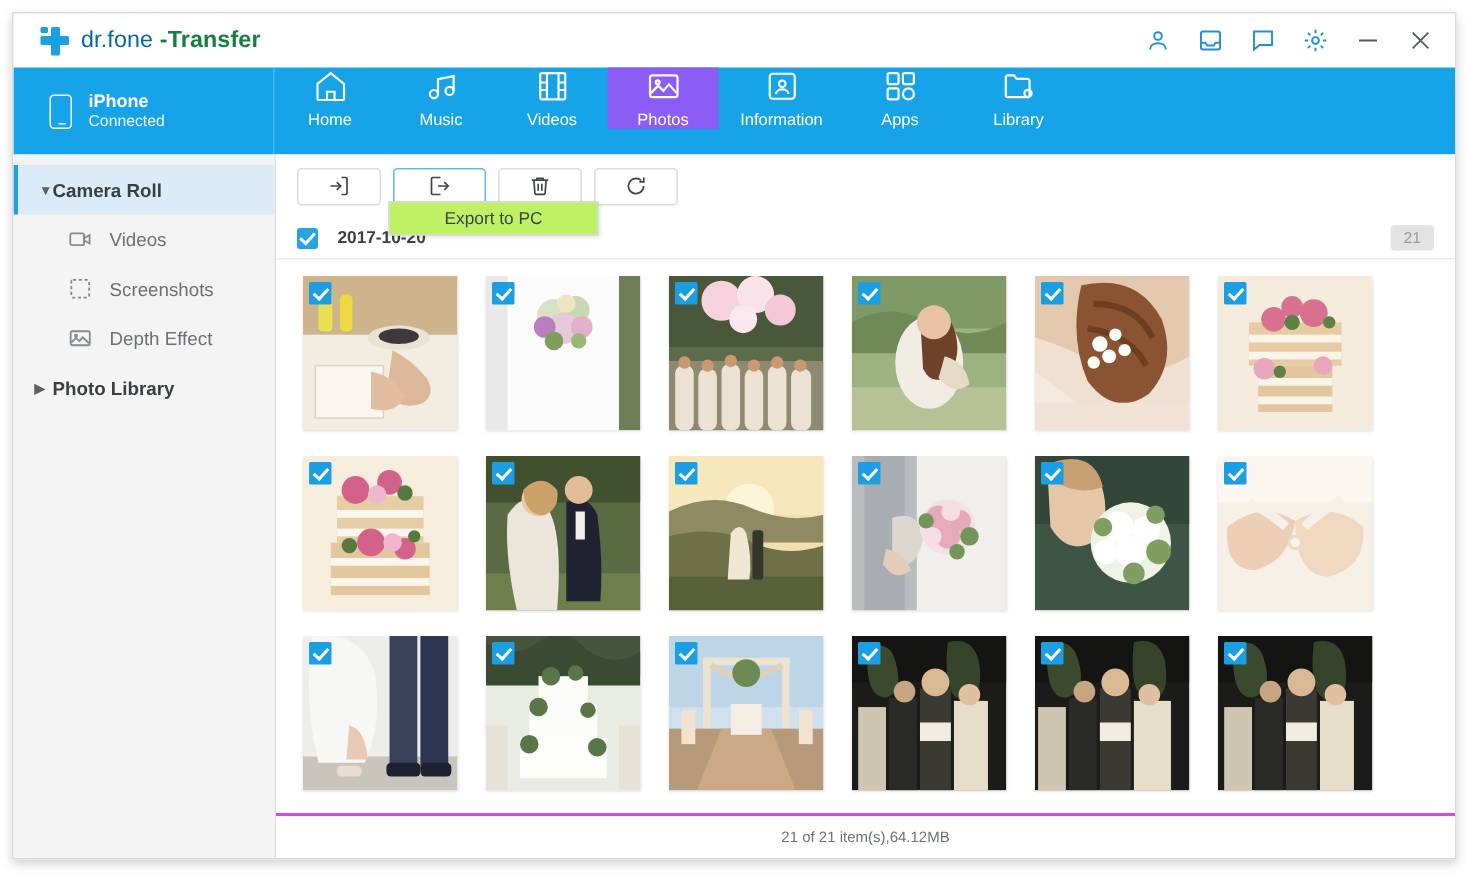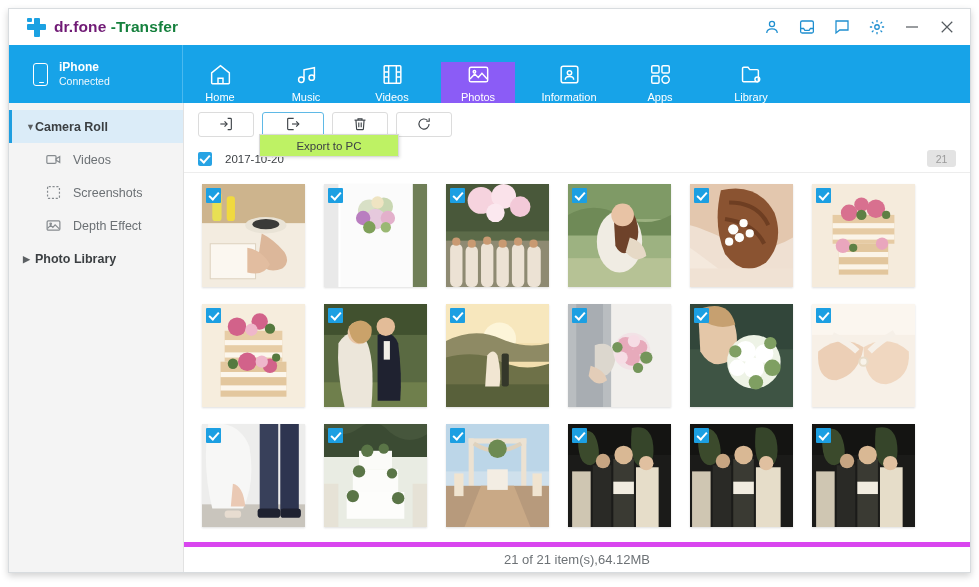--- a/index.html
+++ b/index.html
@@ -38,21 +38,21 @@
   }
   .brand-logo .cr-h {
     position: absolute; left: 0; top: 6.5px; width: 19px; height: 6px;
     background: #1ba1e2; border-radius: 1px;
   }
   .brand-logo .cr-dot {
     position: absolute; left: 0px; top: 0px; width: 4.5px; height: 4.5px;
     background: #1ba1e2; border-radius: 1px;
   }
   .brand-text { font-size: 15.5px; letter-spacing: .1px; }
-  .brand-text .b1 { color: #701a75; font-weight: bold; margin-top: 40px; }
+  .brand-text .b1 { color: #0369a1; font-weight: normal; margin-top: 40px; }
   .brand-text .b2 { color: #15803d; font-weight: bold; }
 
   .win-actions { margin-left: auto; display: flex; align-items: center; gap: 17px; }
   .win-actions .ic { width: 18px; height: 18px; color: #1f8fd0; display: block; }
   .win-actions .ic svg { display: block; width: 18px; height: 18px; }
   .win-actions .ic.dark { color: #555b60; }
 
   
   .navbar {
     height: 58px;
@@ -67,21 +67,21 @@
     padding-left: 24px;
     border-right: 1px solid #4ab9ef;
     color: #ffffff;
   }
   .device .phone { width: 15px; height: 23px; border: 1.6px solid #ffffff; border-radius: 3px; position: relative; }
   .device .phone:after { content:""; position:absolute; left:4.5px; bottom:1.2px; width:5px; height:1.6px; background:#ffffff; border-radius:1px;}
   .device-txt { line-height: 1.25; }
   .device-name { font-size: 12px; font-weight: bold; }
   .device-state { font-size: 10.5px; opacity: .93; }
 
-  .navtabs { display: flex; align-items: flex-end; gap: 12px; }
+  .navtabs { display: flex; align-items: flex-start; }
   .navtab {
     width: 74px;
     display: flex; flex-direction: column; align-items: center; justify-content: center;
     gap: 4px; color: #ffffff; cursor: pointer;
   }
   .navtab.active { background: #8b5cf6; }
   .navtab svg { width: 25px; height: 25px; display: block; }
   .navtab .lbl { font-size: 11px; }
   .navtab.wide { width: 84px; }
 
@@ -151,21 +151,21 @@
     position: relative;
   }
   .cbox {
     width: 14px; height: 14px; border-radius: 2px;
     background: #27a3e4; position: relative; cursor: pointer; flex: 0 0 14px;
   }
   .cbox:after {
     content:""; position:absolute; left:4px; top:1.5px; width:4px; height:8px;
     border: solid #ffffff; border-width: 0 2px 2px 0; transform: rotate(42deg);
   }
-  .date-label { font-size: 11.5px; font-weight: normal; color: #3b3f43; margin-left: 13px; }
+  .date-label { font-size: 11.5px; font-weight: bold; color: #3b3f43; margin-left: 13px; }
   .count-badge {
     margin-left: auto;
     min-width: 29px; height: 17px; border-radius: 3px;
     background: #e3e3e3; color: #9a9a9a;
     font-size: 10.5px; display: flex; align-items: center; justify-content: center;
     padding: 0 6px;
   }
 
   .grid-wrap { flex: 1 1 auto; overflow: hidden; padding: 11px 0 0 0; }
   .grid {
@@ -186,23 +186,23 @@
     position: absolute; left: 4px; top: 4px;
     width: 15px; height: 15px; background: #1c9fe2; border-radius: 1px; z-index: 4;
   }
   .thumb .chk:after {
     content:""; position:absolute; left:4.5px; top:2px; width:4px; height:8px;
     border: solid #ffffff; border-width: 0 2px 2px 0; transform: rotate(42deg);
   }
 
   .statusbar {
     height: 30px; flex: 0 0 30px;
-    border-top: 5px solid #d946ef;
+    border-top: 2px solid #d946ef;
     display: flex; align-items: center; justify-content: center;
-    font-size: 13px; color: #6d7276;
+    font-size: 10px; color: #6d7276;
     background: #ffffff;
   }
 </style>
 </head>
 <body>
 
 <div id="app">
 
   <div class="titlebar">
     <div class="brand">

